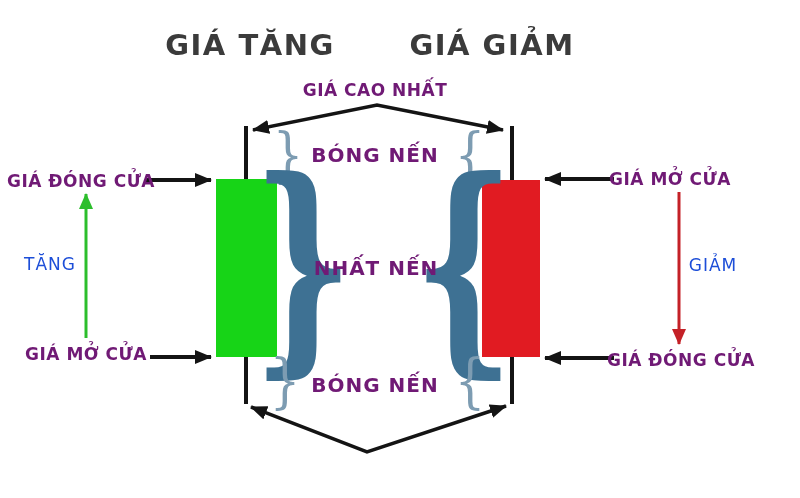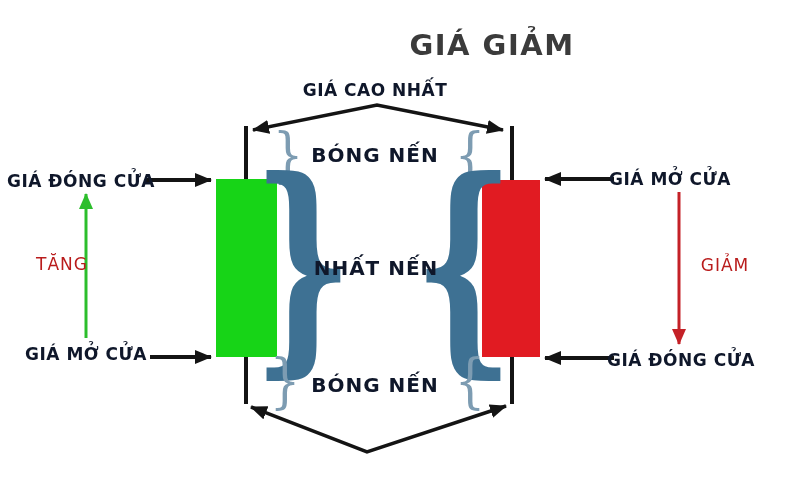--- a/index.html
+++ b/index.html
@@ -3,26 +3,26 @@
 <meta charset="utf-8">
 <style>
   html,body{margin:0;padding:0;background:#fff;}
   .stage{
     position:relative;width:800px;height:498px;background:#ffffff;
     font-family:"DejaVu Sans",sans-serif;overflow:hidden;
   }
   .stage svg{position:absolute;left:0;top:0;}
   .lbl{
     position:absolute;transform:translate(-50%,-50%);
-    white-space:nowrap;font-weight:bold;color:#0f172a;letter-spacing:.5px;
+    white-space:nowrap;font-weight:bold;color:#701a75;letter-spacing:.5px;
   }
   .title{font-size:29px;color:#3b3b3b;letter-spacing:1.5px;}
   .price{font-size:17px;}
   .part{font-size:20px;letter-spacing:1px;}
-  .dir{font-size:17px;font-weight:normal;color:#b91c1c;letter-spacing:1px;margin-left:12px;}
+  .dir{font-size:17px;font-weight:normal;color:#1d4ed8;letter-spacing:1px;}
   .brace{
     position:absolute;line-height:1;white-space:nowrap;
     font-family:"DejaVu Serif",serif;font-weight:bold;
   }
   .brace-big{font-size:150px;color:#3e7193;transform:translate(-50%,-54%) scale(1.05,1.52);}
   .brace-small{font-size:48px;color:#7d9cb2;font-weight:normal;transform:translate(-50%,-54%) scale(1.0,1.25);}
   .ln{stroke:#141414;fill:none;}
   .w4{stroke-width:4px;}
   .w35{stroke-width:3.5px;}
   .w3{stroke-width:3px;}
@@ -66,20 +66,21 @@
     <line class="w3" x1="679" y1="192" x2="679" y2="344" marker-end="url(#ah-r)" fill="none" stroke="#c42127"></line>
   </svg>
 
   <span class="brace brace-small" style="left:288px;top:156px;">}</span>
   <span class="brace brace-small" style="left:470px;top:156px;">{</span>
   <span class="brace brace-big" style="left:303px;top:269px;">}</span>
   <span class="brace brace-big" style="left:464px;top:269px;">{</span>
   <span class="brace brace-small" style="left:285px;top:382px;">}</span>
   <span class="brace brace-small" style="left:470px;top:382px;">{</span>
 
+  <span class="lbl title" style="left:250px;top:45px;">GIÁ TĂNG</span>
   <span class="lbl title" style="left:492px;top:45px;">GIÁ GIẢM</span>
 
   <span class="lbl price" style="left:375px;top:90px;">GIÁ CAO NHẤT</span>
 
   <span class="lbl part" style="left:375px;top:155px;">BÓNG NẾN</span>
   <span class="lbl part" style="left:376px;top:268px;">NHẤT NẾN</span>
   <span class="lbl part" style="left:375px;top:385px;">BÓNG NẾN</span>
 
   <span class="lbl price" style="left:81px;top:181px;">GIÁ ĐÓNG CỬA</span>
   <span class="lbl price" style="left:86px;top:354px;">GIÁ MỞ CỬA</span>

